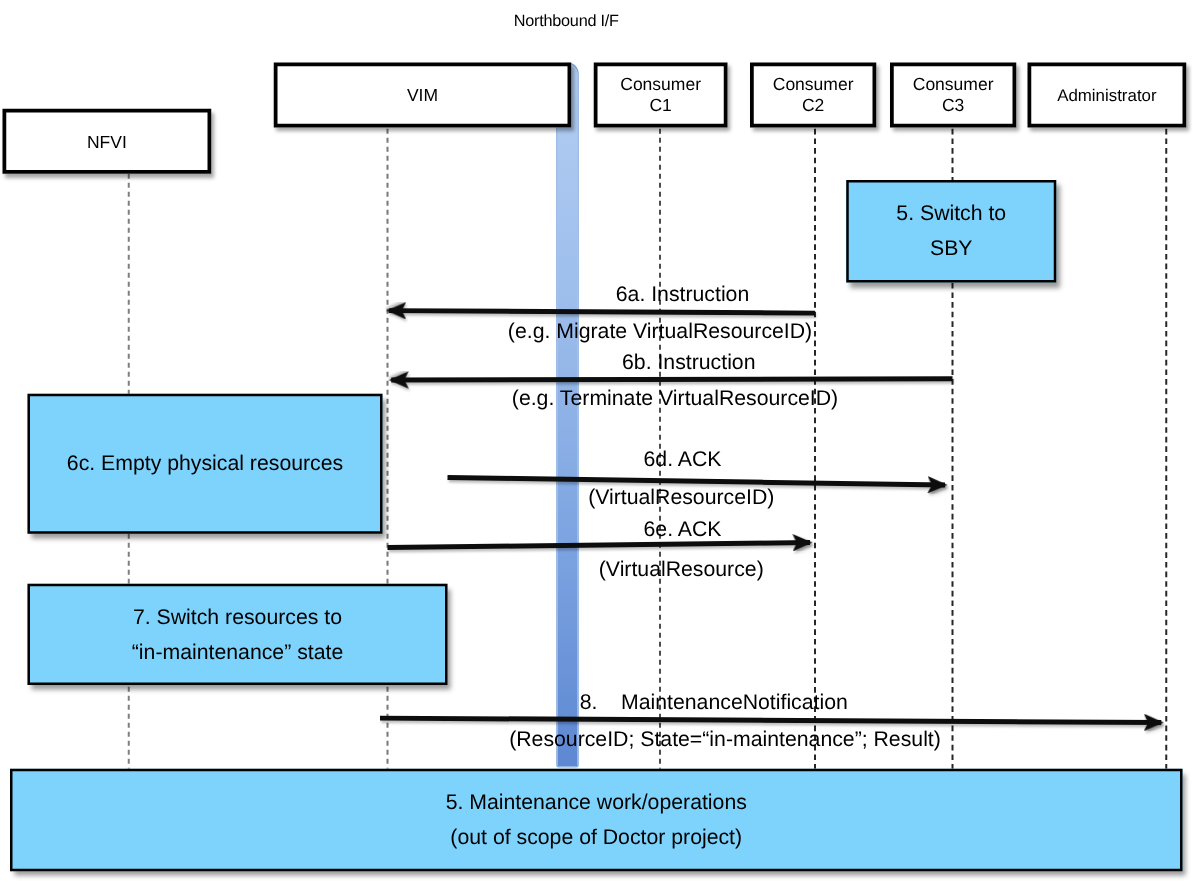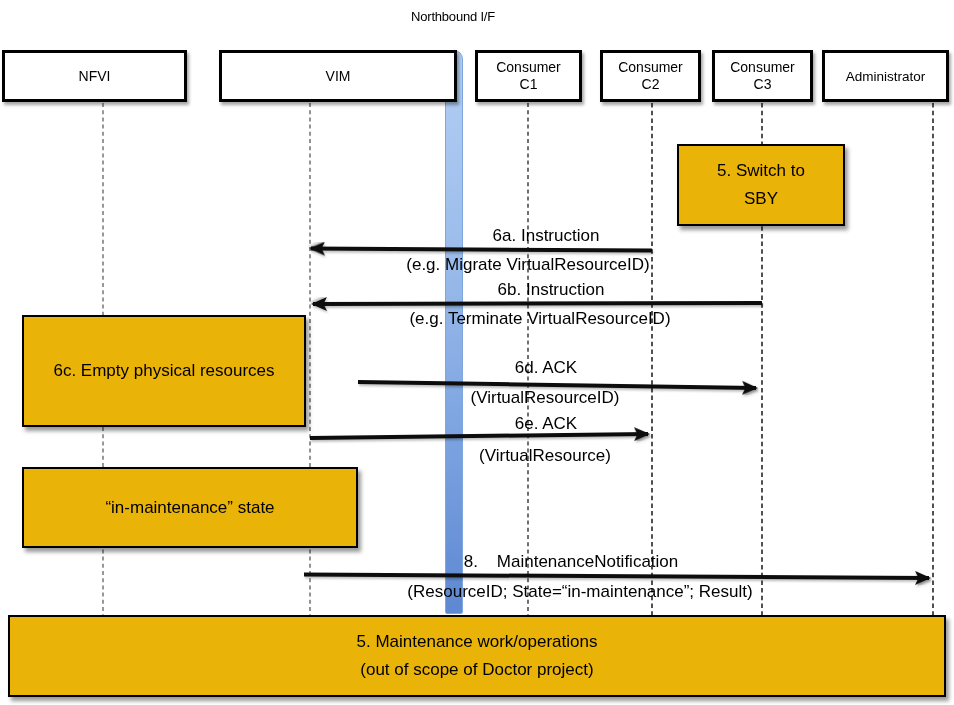--- a/index.html
+++ b/index.html
@@ -24,21 +24,21 @@
   
   .actor{
     top:50px;height:52px;box-sizing:border-box;z-index:4;
     background:#fff;border:3px solid #000;
     box-shadow:2px 3px 3px rgba(0,0,0,0.35);
     display:flex;flex-direction:column;align-items:center;justify-content:center;
     font-size:14px;line-height:17px;text-align:center;
   }
   
   .note{
-    box-sizing:border-box;z-index:4;background:#eab308;border:2px solid #000;
+    box-sizing:border-box;z-index:4;background:#7dd3fc;border:2px solid #000;
     box-shadow:3px 4px 4px rgba(0,0,0,0.4);
     display:flex;flex-direction:column;align-items:center;justify-content:center;
     font-size:17px;line-height:28px;text-align:center;
   }
   
   .msg{
     z-index:5;transform:translateX(-50%);
     font-size:17px;line-height:22px;white-space:pre;text-align:right;
   }
 </style>
@@ -66,21 +66,21 @@
         <path d="M0,0 L16,7 L0,14 L3.5,7 Z" fill="#0d0d0d"></path>
       </marker>
     </defs>
     <path d="M652,250.5 L311,248.5" stroke="#0d0d0d" stroke-width="4" fill="none" marker-end="url(#ah)"></path>
     <path d="M762,303 L313,304" stroke="#0d0d0d" stroke-width="4" fill="none" marker-end="url(#ah)"></path>
     <path d="M358,382 L756,388" stroke="#0d0d0d" stroke-width="4" fill="none" marker-end="url(#ah)"></path>
     <path d="M310,438 L648,434" stroke="#0d0d0d" stroke-width="4" fill="none" marker-end="url(#ah)"></path>
     <path d="M304,574.5 L929,578" stroke="#0d0d0d" stroke-width="4" fill="none" marker-end="url(#ah)"></path>
   </svg>
 
-  <div class="abs actor" style="left:2px;width:185px;">
+  <div class="abs actor" style="left:2px;width:167px;margin-top:37px;">
     <span>NFVI</span>
   </div>
   <div class="abs actor" style="left:219px;width:238px;">
     <span>VIM</span>
   </div>
   <div class="abs actor" style="left:475px;width:107px;">
     <span>Consumer</span>
     <span>C1</span>
   </div>
   <div class="abs actor" style="left:600px;width:101px;">
@@ -96,20 +96,21 @@
   </div>
 
   <div class="abs note" style="left:677px;top:144px;width:168px;height:82px;">
     <span>5. Switch to</span>
     <span>SBY</span>
   </div>
   <div class="abs note" style="left:22px;top:315px;width:284px;height:112px;">
     <span>6c. Empty physical resources</span>
   </div>
   <div class="abs note" style="left:22px;top:467px;width:336px;height:81px;">
+    <span>7. Switch resources to</span>
     <span>“in-maintenance” state</span>
   </div>
   <div class="abs note" style="left:8px;top:615px;width:938px;height:82px;border-width:2.5px;">
     <span>5. Maintenance work/operations</span>
     <span>(out of scope of Doctor project)</span>
   </div>
 
   <div class="abs msg" style="left:546px;top:225px;">6a. Instruction</div>
   <div class="abs msg" style="left:528px;top:254px;">(e.g. Migrate VirtualResourceID)</div>
   <div class="abs msg" style="left:551px;top:279px;">6b. Instruction</div>

